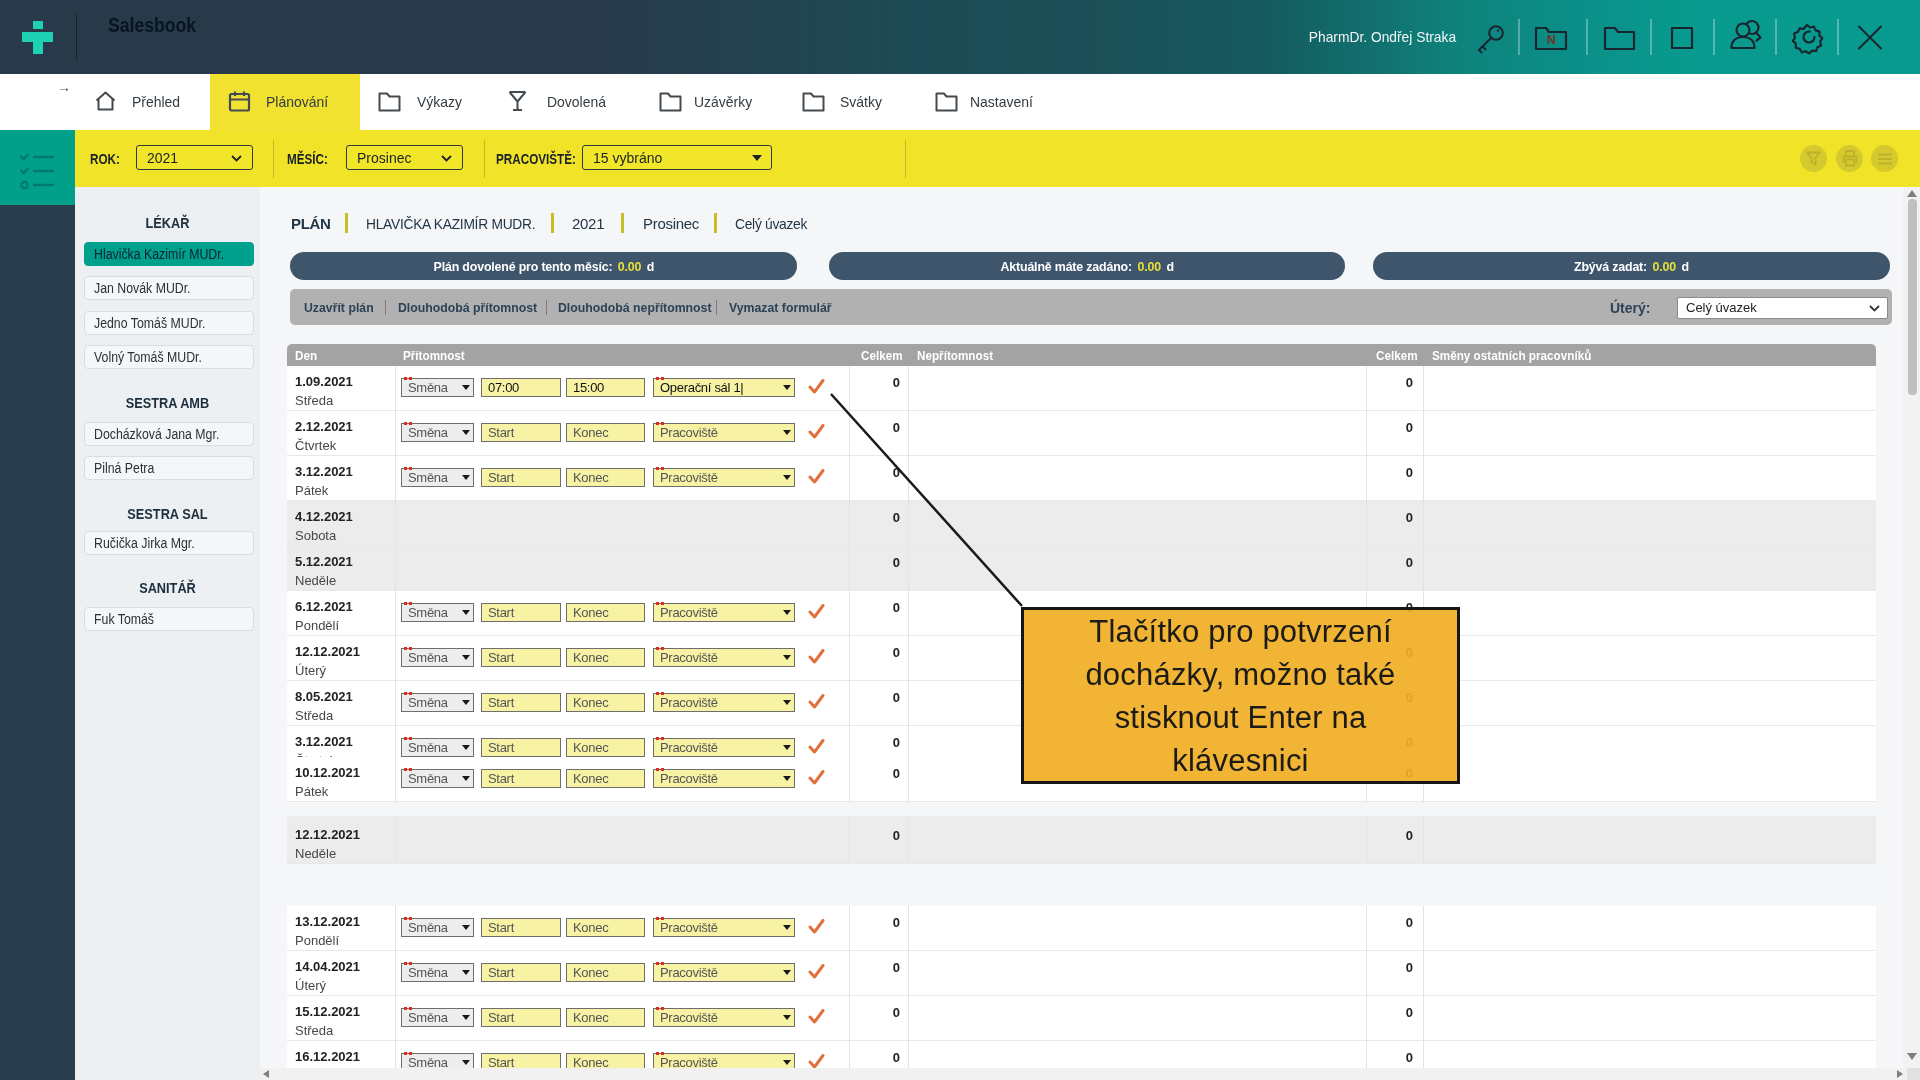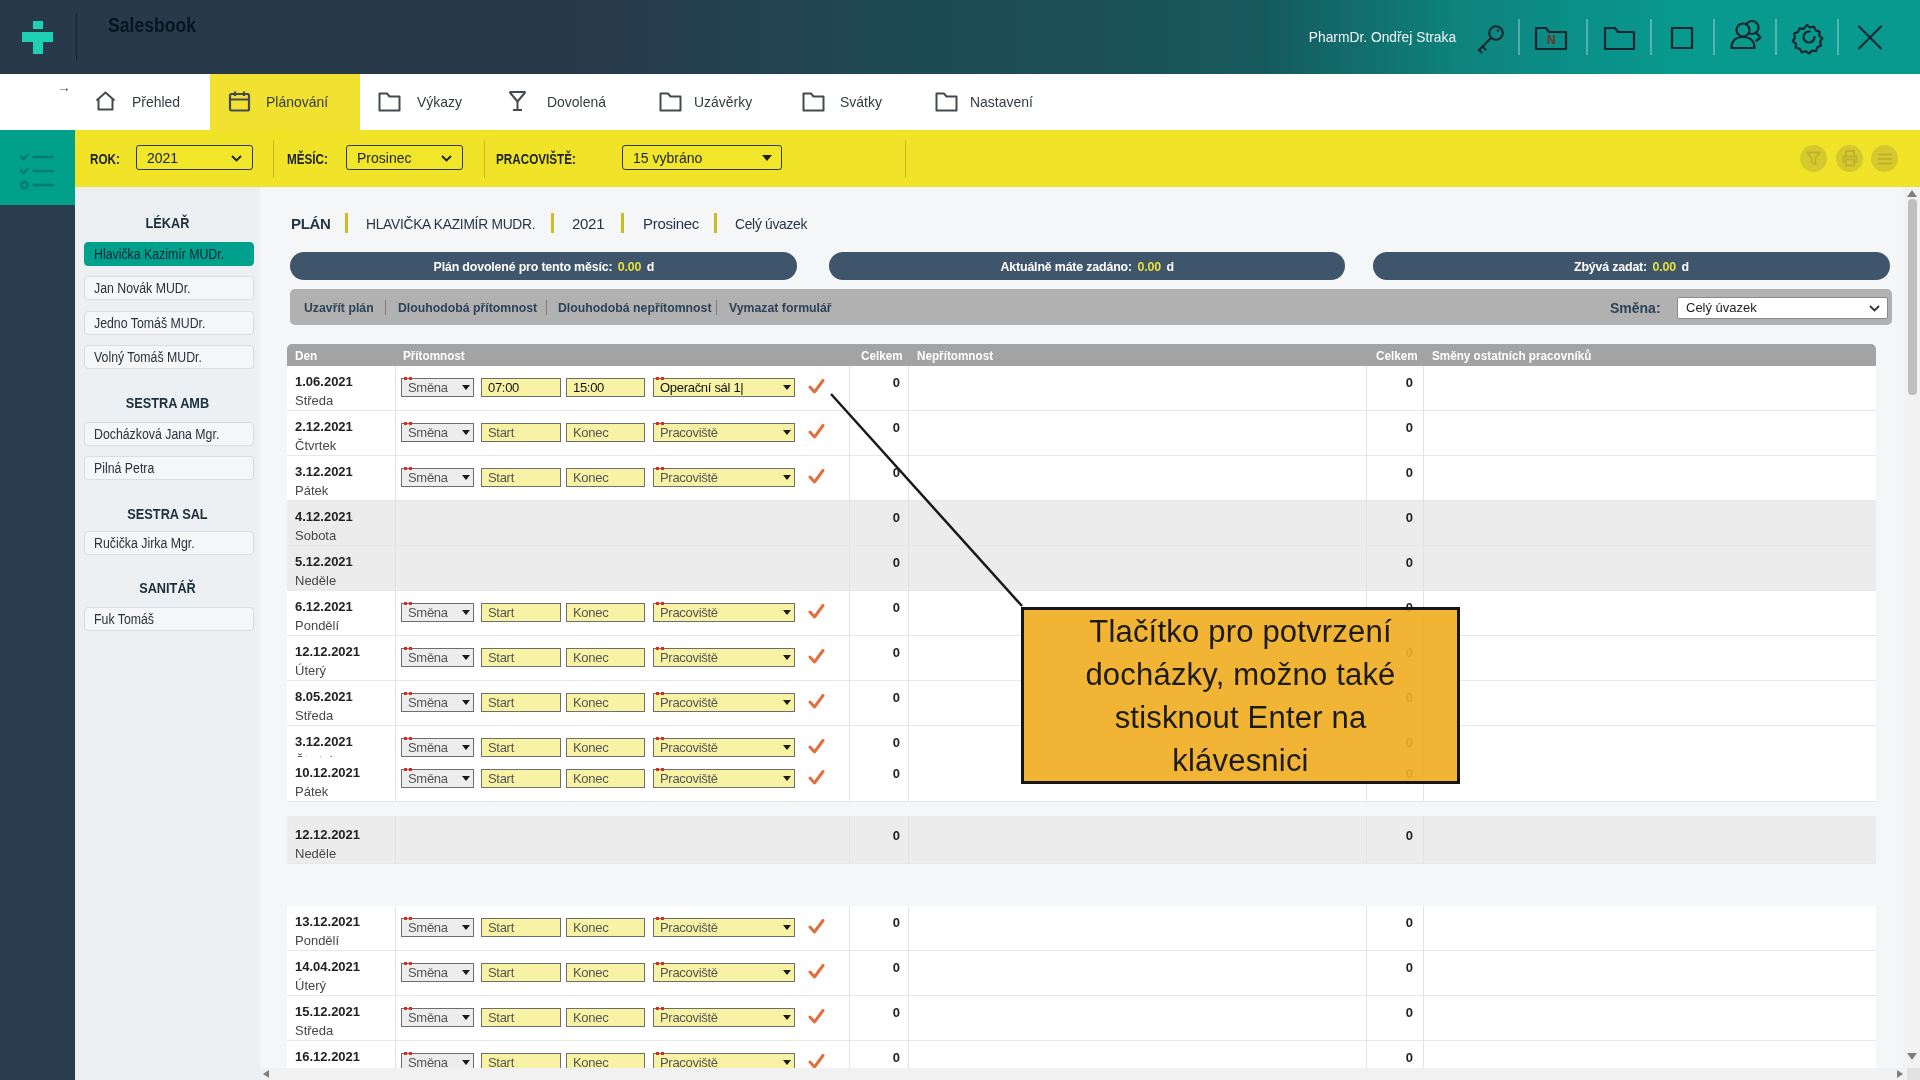--- a/index.html
+++ b/index.html
@@ -155,21 +155,21 @@
 </div>
 <div class="fsep" style="left:273px;"></div>
 <div class="flabel" style="left:287px;">MĚSÍC:</div>
 <div class="fsel" style="left:346px; width:117px;">Prosinec
   <svg style="position:absolute; right:10px; top:9px" width="11" height="7" viewBox="0 0 11 7" fill="none" stroke="#1a2127" stroke-width="1.8">
       <path d="M1 1 L5.5 5.5 L10 1"></path>
     </svg>
 </div>
 <div class="fsep" style="left:484px;"></div>
 <div class="flabel" style="left:496px;">PRACOVIŠTĚ:</div>
-<div class="fsel" style="left:622px; width:160px;">15 vybráno
+<div class="fsel" style="left:582px; width:190px;">15 vybráno
   <span style="position:absolute; right:9px; top:9px; width:0; height:0; border-left:5px solid transparent; border-right:5px solid transparent; border-top:6px solid #1a2127;"></span>
 </div>
 <div class="fsep" style="left:905px;"></div>
 <div class="ycirc" style="left:1800px;">
   <svg style="position:absolute; left:6px; top:6px" width="15" height="15" viewBox="0 0 15 15" fill="none" stroke="#bfb22a" stroke-width="1.8">
       <path d="M1 1.5 h13 L9.5 7 V13.5 L5.5 11 V7 z" stroke-linejoin="round"></path>
     </svg>
 </div>
 <div class="ycirc" style="left:1836px;">
   <svg style="position:absolute; left:6px; top:5px" width="16" height="17" viewBox="0 0 16 17" fill="none" stroke="#bfb22a" stroke-width="1.8">
@@ -227,40 +227,40 @@
   </div>
 
 <div id="toolbar" class="abs"></div>
 <div class="tlink" style="left:304px;">Uzavřít plán</div>
 <div class="tsep" style="left:385px;"></div>
 <div class="tlink" style="left:398px;">Dlouhodobá přítomnost</div>
 <div class="tsep" style="left:546px;"></div>
 <div class="tlink" style="left:558px;">Dlouhodobá nepřítomnost</div>
 <div class="tsep" style="left:716px;"></div>
 <div class="tlink" style="left:729px;">Vymazat formulář</div>
-<div class="tlink" style="left:1610px; transform:none; font-size:14px;">Směna:</div>
+<div class="tlink" style="left:1610px; transform:none; font-size:14px;">Úterý:</div>
 <div class="abs" style="left:1677px; top:297px; width:211px; height:22px; background:#fff; border:1px solid #8a8a8a; border-radius:2px; font-size:13px; color:#222; line-height:20px; padding-left:8px;">Celý úvazek
   <svg style="position:absolute; right:7px; top:7px" width="11" height="7" viewBox="0 0 11 7" fill="none" stroke="#333" stroke-width="1.8">
       <path d="M1 1 L5.5 5.5 L10 1"></path>
     </svg>
 </div>
 <div id="thead" class="abs"></div>
 <div class="th" style="left:295px;">Den</div>
 <div class="th" style="left:403px;">Přítomnost</div>
 <div class="th" style="left:861px;">Celkem</div>
 <div class="th" style="left:917px;">Nepřítomnost</div>
 <div class="th" style="left:1376px;">Celkem</div>
 <div class="th" style="left:1432px;">Směny ostatních pracovníků</div>
 <div class="row" style="top:366px;">
     <div class="cline" style="left:108px"></div>
     <div class="cline" style="left:562px"></div>
     <div class="cline" style="left:621px"></div>
     <div class="cline" style="left:1079px"></div>
     <div class="cline" style="left:1136px"></div>
-    <div class="date">1.06.2021</div>
+    <div class="date">1.09.2021</div>
     <div class="day">Středa</div>
     <div class="zero1">0</div>
     <div class="zero2">0</div>
     <div class="fsmena">Směna<span class="selarr"></span><span class="rdots"></span></div>
     <div class="finput" style="left:194px; width:80px; color:#111;">07:00</div>
     <div class="finput" style="left:279px; width:79px; color:#111;">15:00</div>
     <div class="finput" style="left:366px; width:142px; color:#111;">Operační sál 1<span style="font-weight:normal">|</span><span class="selarr"></span><span class="rdots"></span></div>
     <svg class="chk" width="17" height="15" viewBox="0 0 17 15" fill="none" stroke="#e0713f" stroke-width="3" stroke-linecap="round" stroke-linejoin="round">
       <path d="M2 8 L6.5 13 L15 1.5"></path>
     </svg>

